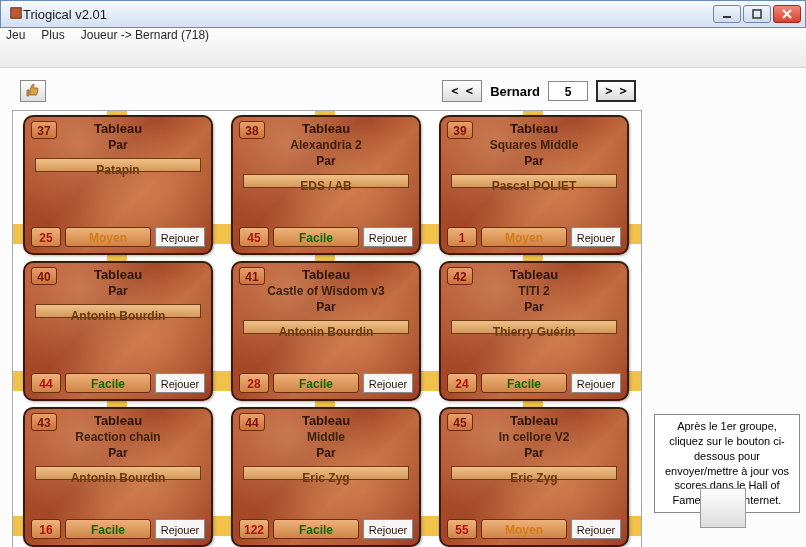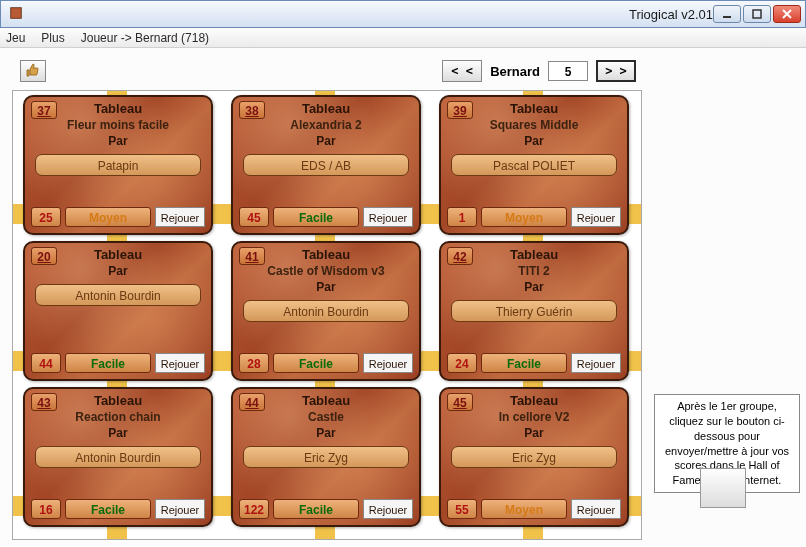--- a/index.html
+++ b/index.html
@@ -13,40 +13,40 @@
     overflow: hidden;
   }
   .titlebar {
     height: 28px;
     background: linear-gradient(to bottom, #f6f9fd 0%, #e4ecf7 50%, #d4e1f1 100%);
     border: 1px solid #6b8bb7;
     display: flex;
     align-items: center;
     padding: 0 4px 0 8px;
   }
-  .titlebar .app-title { flex: 1; color: #1a1a1a; font-size: 13px; text-align: right; }
+  .titlebar .app-title { flex: 1; color: #1a1a1a; font-size: 13px; }
   .titlebar .win-btns { display: flex; gap: 2px; }
   .win-btn {
     width: 28px; height: 18px;
     border: 1px solid #6b88aa;
     border-radius: 3px;
     display: flex; align-items: center; justify-content: center;
     font-size: 10px; font-family: Arial;
     background: linear-gradient(to bottom,#f0f4fa,#cfdcee);
     cursor: default;
   }
   .win-btn.close {
     background: linear-gradient(to bottom,#f08a7a,#d9402e);
     color: #fff; border-color: #a02a1a;
   }
   .menubar {
-    height: 20px;
+    height: 40px;
     background: linear-gradient(to bottom,#fdfdfd,#ebebeb);
     border-bottom: 1px solid #d0d0d0;
-    display: flex; align-items: center;
+    display: flex; align-items: flex-start;
     padding-left: 6px;
     color: #2a2a2a;
   }
   .menubar span { margin-right: 16px; cursor: default; }
   .content {
     height: calc(100% - 50px);
     background: #fcfcfc;
     position: relative;
   }
   .topbar {
@@ -134,33 +134,32 @@
   }
   .card .num-badge {
     position: absolute; top: 4px; left: 6px;
     width: 26px; height: 18px;
     border: 1px solid #6e2a0e;
     border-radius: 3px;
     background: linear-gradient(to bottom,#e9a06a,#c97438);
     text-align: center; line-height: 18px;
     font-weight: bold; color: #7a1010;
     font-size: 12px;
-    text-decoration: underline;
   }
   .card .h1 { text-align: center; font-weight: bold; margin-top: 4px; font-size: 13px; }
   .card .h2 { text-align: center; font-weight: bold; margin-top: 2px; font-size: 12px; color: #3d2210; }
   .card .par { text-align: center; font-weight: bold; margin-top: 2px; font-size: 12px; }
   .card .author {
     margin: 6px 10px 0;
-    height: 22px;
+    height: 14px;
     border: 1px solid #6e3a14;
-    border-radius: 7px;
+    border-radius: 0;
     background: linear-gradient(to bottom,#f0c088,#d4985a);
     text-align: center; line-height: 22px;
-    font-weight: normal; color: #6b3a12;
+    font-weight: bold; color: #6b3a12;
     font-size: 12px;
   }
   .card .footer {
     position: absolute; bottom: 6px; left: 6px; right: 6px;
     display: flex; align-items: center; gap: 4px;
   }
   .card .score {
     width: 30px; height: 20px;
     border: 1px solid #6e2a0e;
     border-radius: 3px;
@@ -280,21 +279,20 @@
     <div class="yellow-h r1"></div>
     <div class="yellow-h r2"></div>
     <div class="yellow-h r3"></div>
     <div class="yellow-v c1"></div>
     <div class="yellow-v c2"></div>
     <div class="yellow-v c3"></div>
     <div class="cards" id="cards">
         <div class="card">
           <div class="num-badge">37</div>
           <div class="h1">Tableau</div>
-          <div class="h2">Fleur moins facile</div>
           <div class="par">Par</div>
           <div class="author">Patapin</div>
           <div class="footer">
             <div class="score">25</div>
             <div class="diff Moyen">Moyen</div>
             <div class="replay">Rejouer</div>
           </div>
         </div>
         <div class="card">
           <div class="num-badge">38</div>
@@ -314,21 +312,21 @@
           <div class="h2">Squares Middle</div>
           <div class="par">Par</div>
           <div class="author">Pascal POLIET</div>
           <div class="footer">
             <div class="score">1</div>
             <div class="diff Moyen">Moyen</div>
             <div class="replay">Rejouer</div>
           </div>
         </div>
         <div class="card">
-          <div class="num-badge">20</div>
+          <div class="num-badge">40</div>
           <div class="h1">Tableau</div>
           <div class="par">Par</div>
           <div class="author">Antonin Bourdin</div>
           <div class="footer">
             <div class="score">44</div>
             <div class="diff Facile">Facile</div>
             <div class="replay">Rejouer</div>
           </div>
         </div>
         <div class="card">
@@ -363,21 +361,21 @@
           <div class="author">Antonin Bourdin</div>
           <div class="footer">
             <div class="score">16</div>
             <div class="diff Facile">Facile</div>
             <div class="replay">Rejouer</div>
           </div>
         </div>
         <div class="card">
           <div class="num-badge">44</div>
           <div class="h1">Tableau</div>
-          <div class="h2">Castle</div>
+          <div class="h2">Middle</div>
           <div class="par">Par</div>
           <div class="author">Eric Zyg</div>
           <div class="footer">
             <div class="score">122</div>
             <div class="diff Facile">Facile</div>
             <div class="replay">Rejouer</div>
           </div>
         </div>
         <div class="card">
           <div class="num-badge">45</div>

